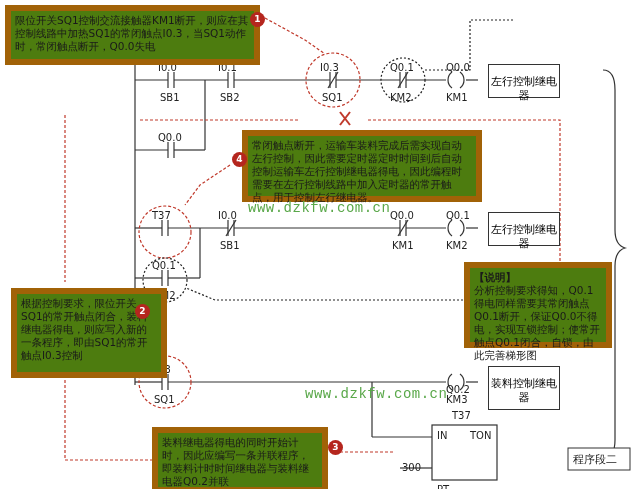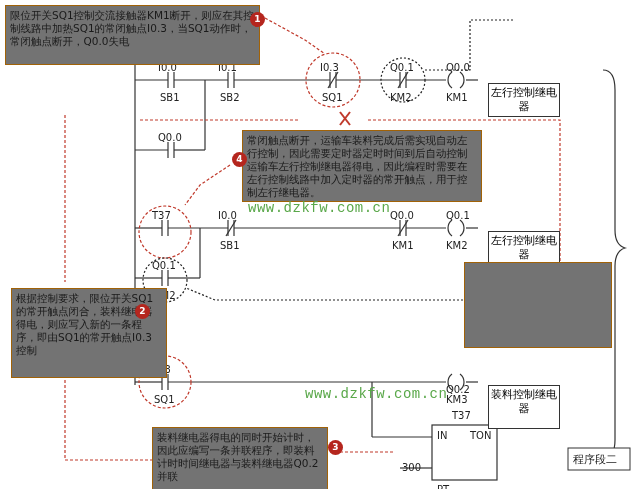--- a/index.html
+++ b/index.html
@@ -1,26 +1,26 @@
 <!DOCTYPE html>
 <html><head>
 <meta charset="utf-8">
 <style>
   html, body { margin:0; padding:0; background:#ffffff; }
   body { width:633px; height:489px; position:relative; overflow:hidden; font-family:"DejaVu Sans", sans-serif; }
   #diagram { position:absolute; left:0; top:0; }
   .box {
-    position:absolute; background:#737373; border:1px solid #a16207;
+    position:absolute; background:#4d7c0f; border:6px solid #a16207;
     color:#1a1a1a; font-size:10.5px; line-height:13px; padding:3px 4px; box-sizing:border-box;
     font-family:"DejaVu Sans", sans-serif;
   }
   .lbl { position:absolute; font-size:10px; color:#222; font-family:"DejaVu Sans", sans-serif; white-space:nowrap;text-align:right; }
   .coilbox {
     position:absolute; background:#fff; border:1px solid #333; font-size:11px; line-height:14px;
-    text-align:center; box-sizing:border-box; padding-top:2px;margin-top:19px;
+    text-align:center; box-sizing:border-box; padding-top:10px;
   }
   .badge {
     position:absolute; width:15px; height:15px; border-radius:50%; background:#b5261e; color:#fff;
     font-size:9px; line-height:15px; text-align:center; font-weight:bold;
   }
   .watermark { position:absolute; color:#5aa84a; font-size:14px; font-family:Liberation Mono, monospace; letter-spacing:0.5px; }
   .note-title { font-weight:bold; }
 </style>
 </head>
 <body>
@@ -168,18 +168,20 @@
 <div class="box" style="left:242px;top:130px;width:240px;height:72px">常闭触点断开，运输车装料完成后需实现自动左行控制，因此需要定时器定时时间到后自动控制运输车左行控制继电器得电，因此编程时需要在左行控制线路中加入定时器的常开触点，用于控制左行继电器。</div>
 <div class="badge" style="left:232px;top:152px">4</div>
 
 <div class="box" style="left:11px;top:288px;width:156px;height:90px">根据控制要求，限位开关SQ1的常开触点闭合，装料继电器得电，则应写入新的一条程序，即由SQ1的常开触点I0.3控制</div>
 <div class="badge" style="left:135px;top:304px">2</div>
 
 <div class="box" style="left:152px;top:427px;width:176px;height:66px">装料继电器得电的同时开始计时，因此应编写一条并联程序，即装料计时时间继电器与装料继电器Q0.2并联</div>
 <div class="badge" style="left:328px;top:440px">3</div>
 
 <div class="box" style="left:464px;top:262px;width:148px;height:86px">
+  <div class="note-title">【说明】</div>
+  <div>分析控制要求得知，Q0.1得电同样需要其常闭触点Q0.1断开，保证Q0.0不得电，实现互锁控制；使常开触点Q0.1闭合，自锁，由此完善梯形图</div>
 </div>
 
 <div class="watermark" style="left:248px;top:200px">www.dzkfw.com.cn</div>
 <div class="watermark" style="left:305px;top:386px">www.dzkfw.com.cn</div>
 
 <div class="lbl" style="left:573px;top:452px;font-size:11px">程序段二</div>
 
 </body></html>

